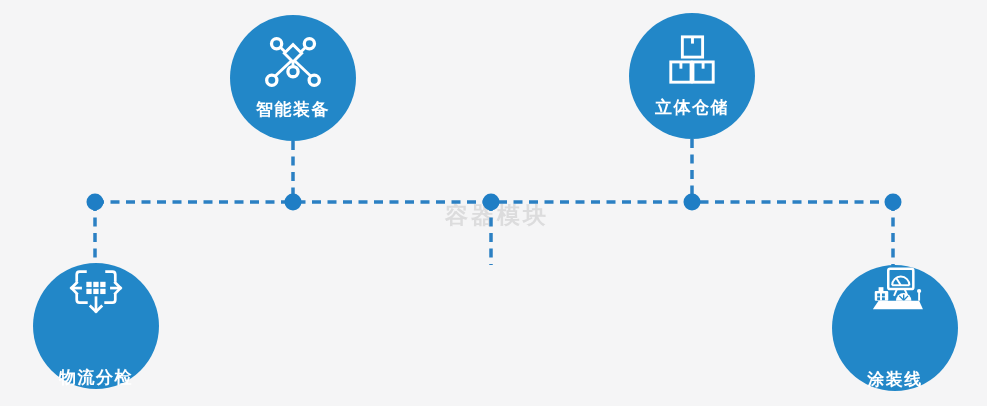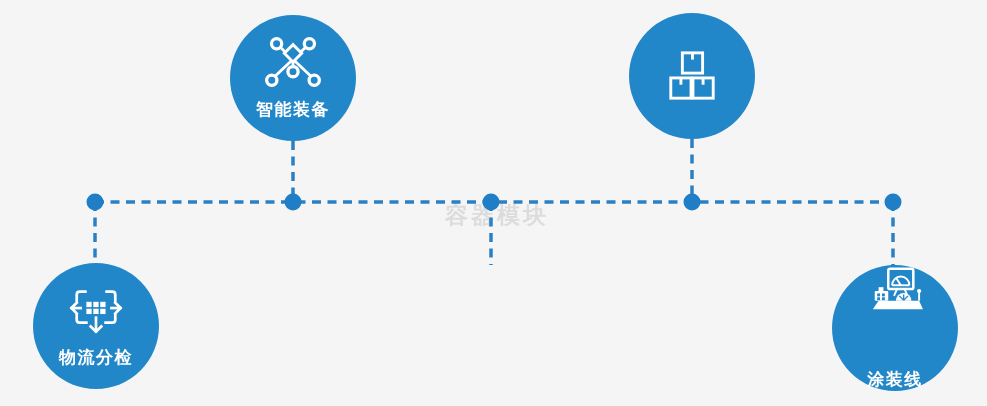--- a/index.html
+++ b/index.html
@@ -57,21 +57,21 @@
     margin-top:9px;
     color:var(--label);
     font-size:17px;
     font-weight:700;
     letter-spacing:1.5px;
     white-space:nowrap;
   }
   
   .n-smart{left:230px;top:15px;}
   .n-warehouse{left:629px;top:13px;}
-  .n-logistics{left:33px;top:263px;}
+  .n-logistics{left:33px;top:263px;justify-content:space-between;}
   .n-production{left:428px;top:263px;}
   .n-painting{left:832px;top:265px;justify-content:space-between;}
   .ic-stroke{stroke:#fff;fill:none;}
   .ic-fillblue{fill:var(--circle);stroke:#fff;}
   .ic-fillwhite{fill:#fff;stroke:none;}
   .ic-blue{fill:var(--circle);stroke:none;}
 </style>
 </head>
 <body>
 
@@ -120,20 +120,21 @@
         <g class="ic-stroke" stroke-width="3">
           <rect x="20" y="4" width="21" height="21"></rect>
           <line x1="30.5" y1="4" x2="30.5" y2="11"></line>
           <rect x="8" y="30" width="21" height="21"></rect>
           <line x1="18.5" y1="30" x2="18.5" y2="37"></line>
           <rect x="31" y="30" width="21" height="21"></rect>
           <line x1="41.5" y1="30" x2="41.5" y2="37"></line>
         </g>
       </svg>
     </span>
+    <span class="label">立体仓储</span>
   </div>
 
   <div class="node n-logistics">
     <span class="icon">
       <svg width="58" height="54" viewBox="0 0 60 56">
         <g class="ic-stroke" stroke-width="2.8" stroke-linecap="square">
           <path d="M19,9 H13 Q10,9 10,12 V18"></path>
           <path d="M41,9 H47 Q50,9 50,12 V18"></path>
           <path d="M10,33 V38 Q10,41 13,41 H20"></path>
           <path d="M50,33 V38 Q50,41 47,41 H40"></path>

